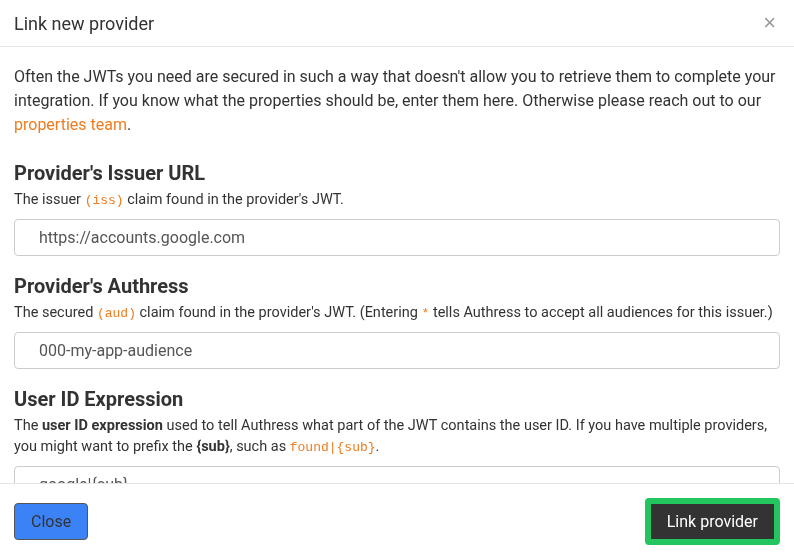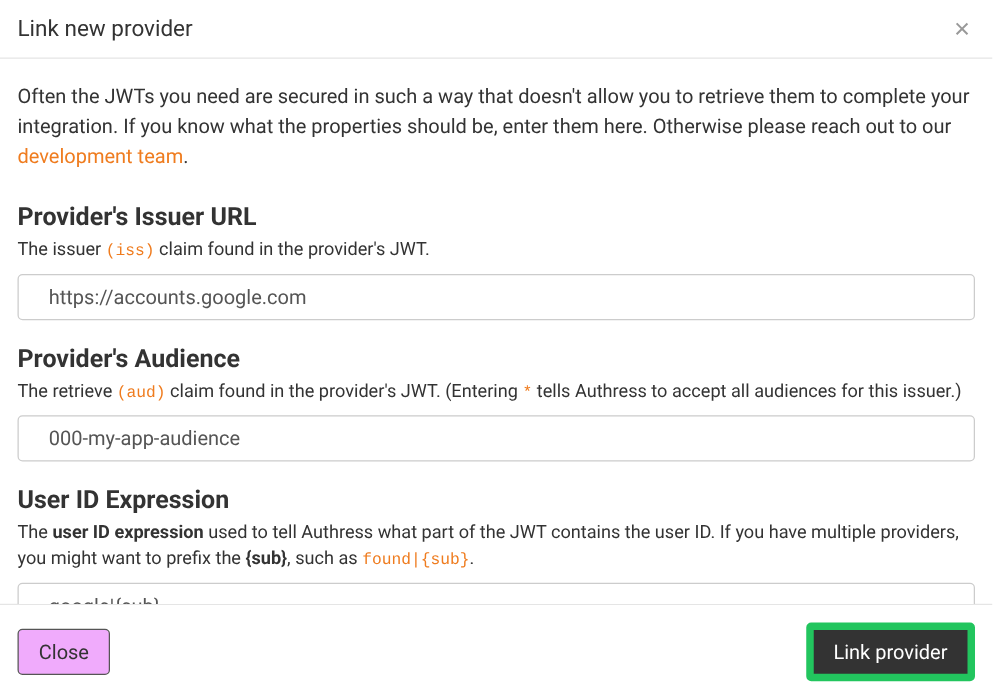--- a/index.html
+++ b/index.html
@@ -99,21 +99,21 @@
       border-top: 1px solid #e5e5e5;
     }
     .btn {
       padding: 8px 16px;
       font-size: 16px;
       border-radius: 4px;
       cursor: pointer;
       font-family: inherit;
     }
     .btn-secondary {
-      background: #f0abfc;
+      background: #3b82f6;
       color: #333;
       border: 1px solid #555;
     }
     .btn-primary {
       background: #333;
       color: #fff;
       border: 6px solid #22c55e;
     }
   </style>
 </head>
@@ -122,35 +122,35 @@
 <div class="modal">
 
   <div class="modal-header">
     <div class="modal-title">Link new provider</div>
     <button class="close-icon">×</button>
   </div>
 
   <div class="modal-body">
 
     <p class="intro-text">
-      <span>Often the JWTs you need are secured in such a way that doesn't allow you to retrieve them to complete your integration. If you know what the properties should be, enter them here. Otherwise please reach out to our </span><a href="#" class="link-orange">development team</a><span>.</span>
+      <span>Often the JWTs you need are secured in such a way that doesn't allow you to retrieve them to complete your integration. If you know what the properties should be, enter them here. Otherwise please reach out to our </span><a href="#" class="link-orange">properties team</a><span>.</span>
     </p>
 
     <div class="form-group">
       <label class="form-label">Provider's Issuer URL</label>
       <p class="form-help">
         <span>The issuer </span><span class="code-orange">(iss)</span><span> claim found in the provider's JWT.</span>
       </p>
       <input type="text" class="form-input" value="https://accounts.google.com" style="">
     </div>
 
     <div class="form-group">
-      <label class="form-label">Provider's Audience</label>
+      <label class="form-label">Provider's Authress</label>
       <p class="form-help">
-        <span>The retrieve </span><span class="code-orange">(aud)</span><span> claim found in the provider's JWT. (Entering </span><span class="code-orange">*</span><span> tells Authress to accept all audiences for this issuer.)</span>
+        <span>The secured </span><span class="code-orange">(aud)</span><span> claim found in the provider's JWT. (Entering </span><span class="code-orange">*</span><span> tells Authress to accept all audiences for this issuer.)</span>
       </p>
       <input type="text" class="form-input" value="000-my-app-audience" style="">
     </div>
 
     <div class="form-group">
       <label class="form-label">User ID Expression</label>
       <p class="form-help">
         <span>The </span><span class="bold">user ID expression</span><span> used to tell Authress what part of the JWT contains the user ID. If you have multiple providers, you might want to prefix the </span><span class="bold">{sub}</span><span>, such as </span><span class="code-orange">found|{sub}</span><span>.</span>
       </p>
       <input type="text" class="form-input" value="google|{sub}" style="">

